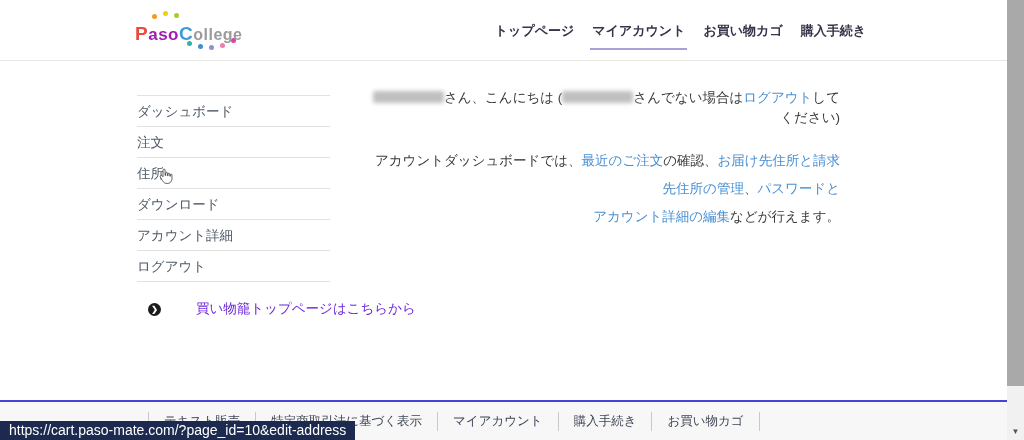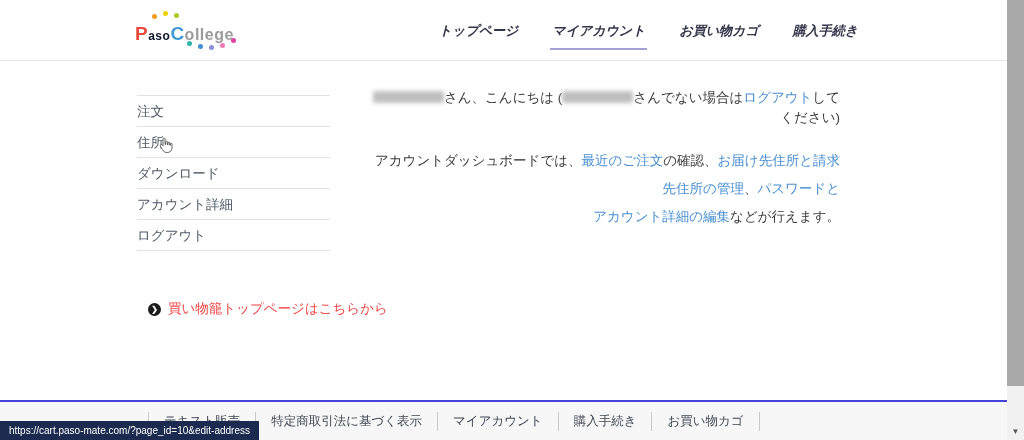--- a/index.html
+++ b/index.html
@@ -7,54 +7,54 @@
   .screen {
     position:relative; width:1024px; height:440px; overflow:hidden;
     background:#fff; font-family:"Liberation Sans", sans-serif; color:#3a3a3a;
   }
 
   
   .header { position:absolute; left:0; top:0; width:1007px; height:61px; background:#fff; border-bottom:1px solid #e6e6e6; }
   .logo { position:absolute; left:135px; top:12px; width:115px; height:40px; cursor:pointer; }
   .logo-text { position:absolute; left:0; top:11px; white-space:nowrap; font-weight:bold; letter-spacing:.5px; }
   .logo-text .lp { color:#e84b3c; font-size:19px; }
-  .logo-text .laso { color:#0f172a; font-size:12px; }
+  .logo-text .laso { color:#a21caf; font-size:17px; }
   .logo-text .lc { color:#3f9ad6; font-size:19px; }
   .logo-text .lollege { color:#9b9b9b; font-size:16px; }
   .dot { position:absolute; width:5px; height:5px; border-radius:50%; }
 
-  .nav { position:absolute; top:22px; right:149px; display:flex; gap:34px;font-style:italic; }
+  .nav { position:absolute; top:22px; right:141px; display:flex; gap:18px; }
   .nav-item { position:relative; font-size:13px; font-weight:bold; color:#34344a; text-decoration:none; cursor:pointer; padding-bottom:10px; }
   .nav-item.active:after { content:""; position:absolute; left:-2px; right:-2px; bottom:0; height:2px; background:#a6a2d8; }
 
   
   .sidebar { position:absolute; left:137px; top:95px; width:193px; }
   .side-item { height:31px; line-height:31px; border-top:1px solid #e2e2e2; font-size:13.5px; color:#4e5a66; cursor:pointer; position:relative; }
   .sidebar .bottom-line { border-top:1px solid #e2e2e2; height:0; }
   .hand-cursor { position:absolute; left:21px; top:9px; width:16px; height:19px; }
 
   .shop-link-row { position:absolute; left:148px; top:300px; display:flex; align-items:center; gap:7px; cursor:pointer; }
   .arrow-circle { width:13px; height:13px; border-radius:50%; background:#1b1b1b; color:#fff; font-size:8px; line-height:13px; text-align:center; font-weight:bold; }
-  .shop-link { font-size:13.5px; color:#ef4444; text-decoration:none; }
+  .shop-link { font-size:13.5px; color:#6d28d9; text-decoration:none;margin-left:28px; }
 
   
   .main { position:absolute; left:370px; top:88px; width:470px;text-align:right; }
   .greeting { font-size:13.5px; line-height:20px; color:#3a3a3a; }
   .blur-box { display:inline-block; width:71px; height:12px; background:#bfbfbf; border-radius:2px; filter:blur(2px); vertical-align:-1px; }
   .lnk { color:#4a90d2; cursor:pointer; }
   .paragraph { margin-top:19px; font-size:13.5px; line-height:28px; color:#3a3a3a; }
 
   
   .footer { position:absolute; left:0; top:400px; width:1007px; height:40px; background:#f7f7f8; border-top:2px solid #4642d8; }
   .footer-links { position:absolute; left:148px; top:10px; display:flex; }
   .footer-link { font-size:12.5px; color:#3f4652; padding:1px 15px; border-left:1px solid #c9c9c9; cursor:pointer; text-decoration:none; }
   .footer-end-sep { border-left:1px solid #c9c9c9; width:0; }
 
   
-  .statusbar { position:absolute; left:0; top:421px; height:19px; background:#1b2a4e; color:#fff; font-size:10px; line-height:19px; padding:0 9px; white-space:nowrap; }
+  .statusbar { position:absolute; left:0; top:421px; height:19px; background:#1b2a4e; color:#fff; font-size:14px; line-height:19px; padding:0 9px; white-space:nowrap; }
 
   
   .scrollbar { position:absolute; right:0; top:0; width:17px; height:440px; background:#f1f1f1; }
   .scroll-thumb { position:absolute; left:0; top:0; width:17px; height:386px; background:#a9a9a9; }
   .scroll-down-btn { position:absolute; left:0; bottom:0; width:17px; height:15px; color:#555; font-size:8px; text-align:center; line-height:14px; }
 </style>
 </head>
 <body>
 
 <div class="screen">
@@ -73,20 +73,21 @@
     </div>
     <nav class="nav">
       <a class="nav-item">トップページ</a>
       <a class="nav-item active">マイアカウント</a>
       <a class="nav-item">お買い物カゴ</a>
       <a class="nav-item">購入手続き</a>
     </nav>
   </div>
 
   <aside class="sidebar">
+    <div class="side-item"><span>ダッシュボード</span></div>
     <div class="side-item"><span>注文</span></div>
     <div class="side-item"><span>住所</span>
       <svg class="hand-cursor" viewBox="0 0 24 28">
         <path d="M9 2.8c.9 0 1.6.7 1.6 1.6v8l.9.1V9c0-.8.6-1.4 1.3-1.4.8 0 1.4.6 1.4 1.4v3.8l.9.1v-2.7c0-.7.6-1.3 1.3-1.3s1.3.6 1.3 1.3v3.3l.9.1v-1.8c0-.7.5-1.2 1.2-1.2s1.2.5 1.2 1.2v5.4c0 4.4-2.9 7.3-7.2 7.3-3.6 0-5.6-1.6-7.4-4.7l-2.9-4.9c-.5-.9-.2-1.9.6-2.4.8-.5 1.8-.3 2.4.5l1 1.4V4.4C7.5 3.5 8.1 2.8 9 2.8z" fill="#ffffff" stroke="#2b2b2b" stroke-width="1.1"></path>
       </svg>
     </div>
     <div class="side-item"><span>ダウンロード</span></div>
     <div class="side-item"><span>アカウント詳細</span></div>
     <div class="side-item"><span>ログアウト</span></div>
     <div class="bottom-line"></div>

